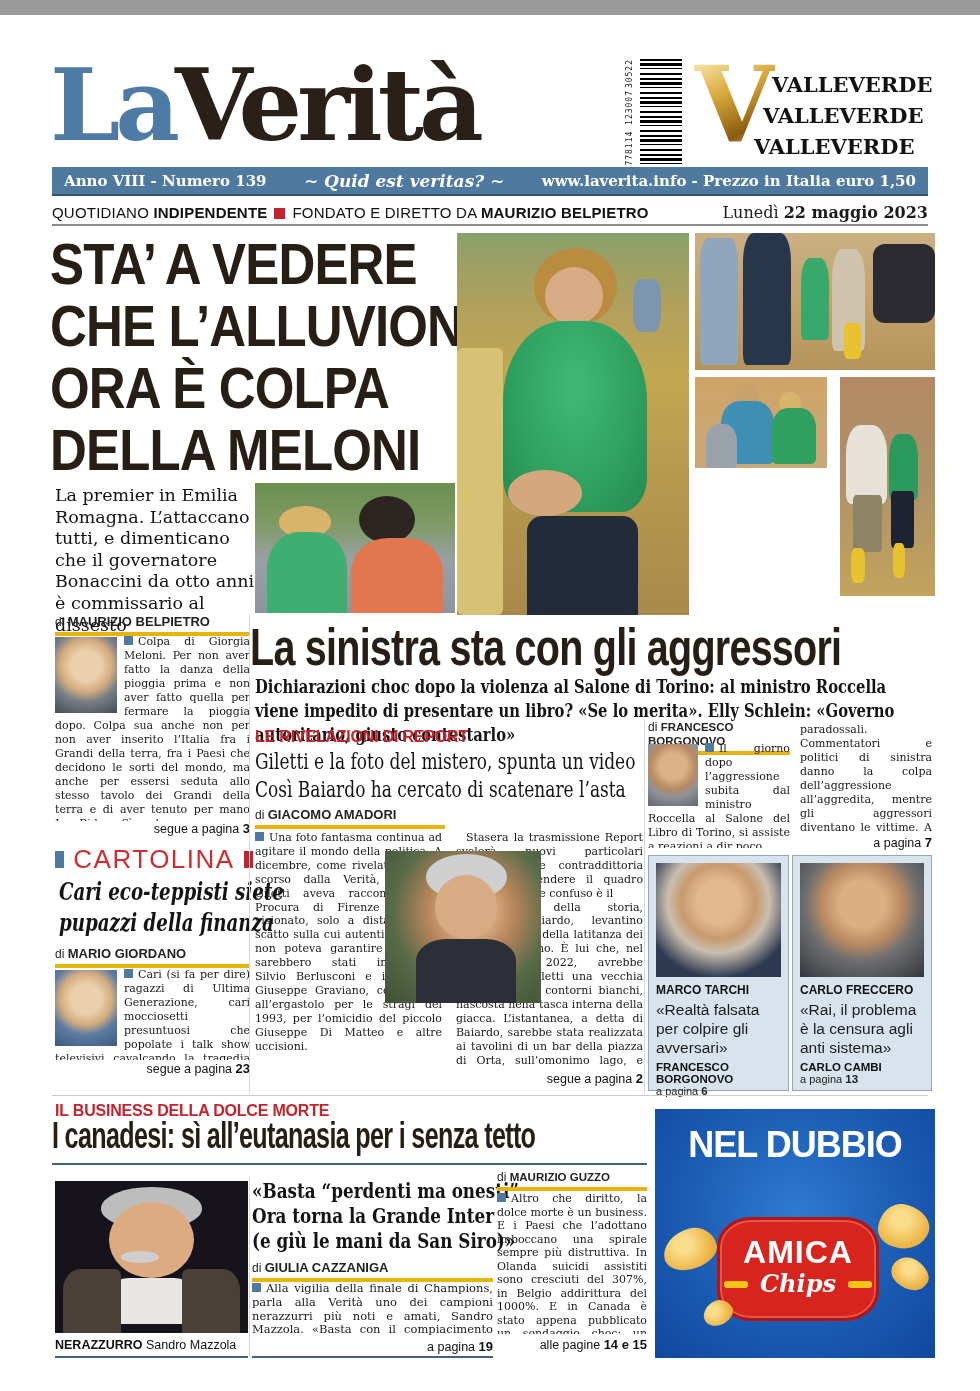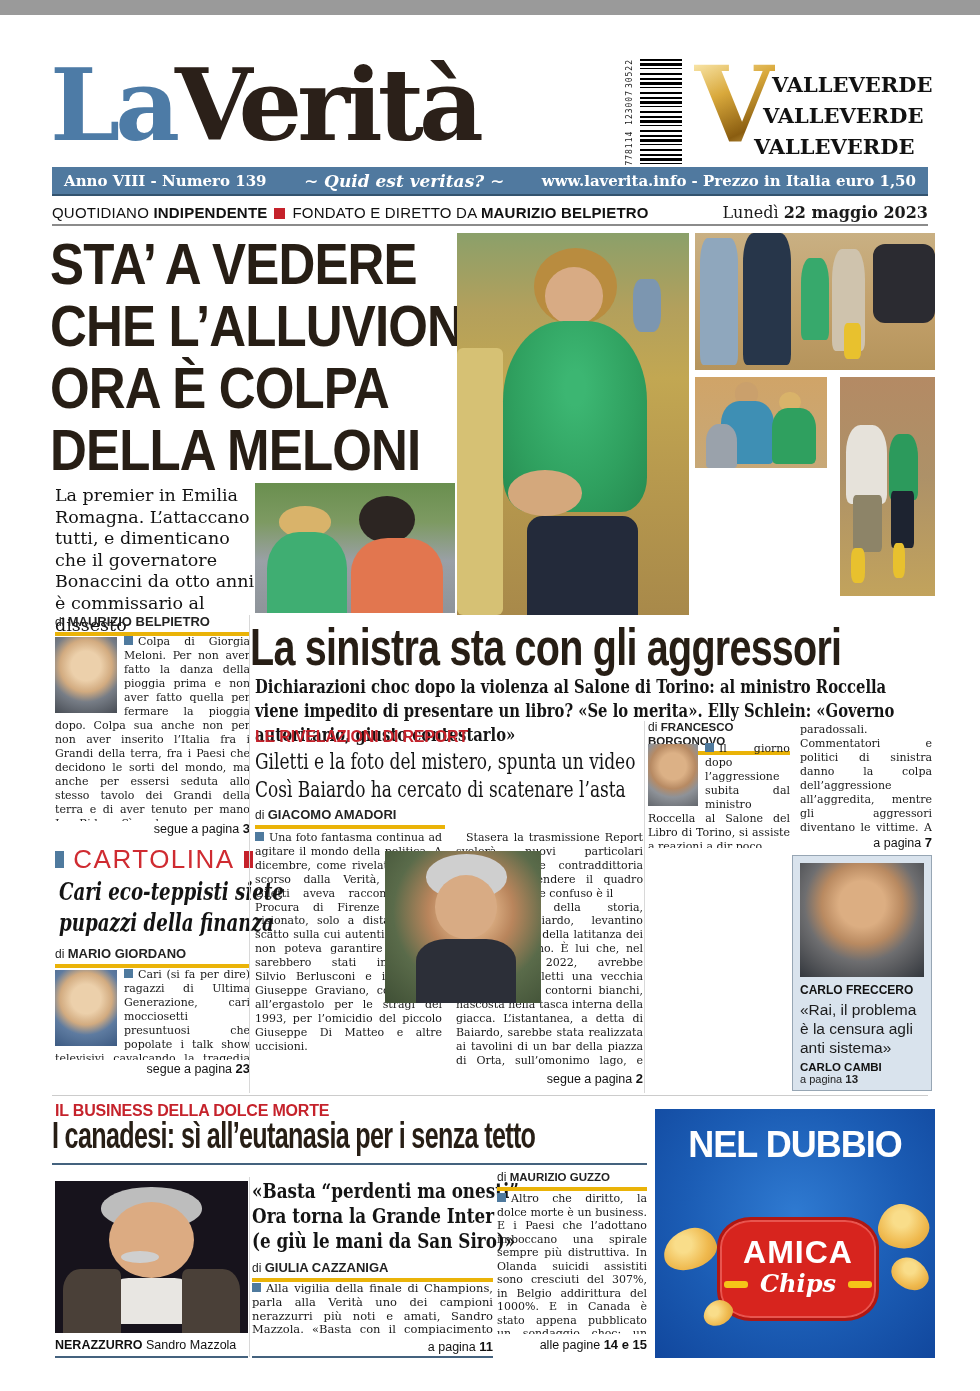--- a/index.html
+++ b/index.html
@@ -323,20 +323,29 @@
   </div>
   <div class="abs article clip" id="borgonovo-c1">
     <div class="portrait p-borgonovo"></div>
     <span class="blt"></span><span>Il giorno dopo l’aggressione subita dal ministro Roccella al Salone del Libro di Torino, si assiste a reazioni a dir poco</span>
   </div>
   <div class="abs article clip" id="borgonovo-c2">paradossali. Commentatori e politici di sinistra danno la colpa dell’aggressione all’aggredita, mentre gli aggressori diventano le vittime. A dare la linea la segretaria Pd Elly Schlein: «Governo autoritario, giusto contestarlo”.</div>
   <div class="abs cont" id="borgonovo-continue">
     <span>a pagina</span> <b>7</b>
   </div>
 
+  <div class="abs qbox" id="box-tarchi">
+    <div class="box-photo bp-tarchi"></div>
+    <div class="box-name">MARCO TARCHI</div>
+    <div class="box-quote">«Realtà falsata per colpire gli avversari»</div>
+    <div class="box-author">FRANCESCO BORGONOVO</div>
+    <div class="box-page">
+      <span>a pagina</span> <b>6</b>
+    </div>
+  </div>
   <div class="abs qbox" id="box-freccero">
     <div class="box-photo bp-freccero"></div>
     <div class="box-name">CARLO FRECCERO</div>
     <div class="box-quote">«Rai, il problema è la censura agli anti sistema»</div>
     <div class="box-author">CARLO CAMBI</div>
     <div class="box-page">
       <span>a pagina</span> <b>13</b>
     </div>
   </div>
 
@@ -368,21 +377,21 @@
     <div class="shl">Ora torna la Grande Inter</div>
     <div class="shl">(e giù le mani da San Siro)»</div>
   </div>
   <div class="abs byline" id="inter-byline">
     <span>di</span> <b>GIULIA CAZZANIGA</b>
   </div>
   <div class="abs clip" id="inter-article">
     <div class="article"><span class="blt"></span><span>Alla vigilia della finale di Champions, parla alla Verità uno dei campioni nerazzurri più noti e amati, Sandro Mazzola. «Basta con il compiacimento nell’essere “perdenti e onesti”. Ora può tornare la Grande Inter. E San Siro non si tocca».</span></div>
   </div>
   <div class="abs cont" id="inter-continue">
-    <span>a pagina</span> <b>11</b>
+    <span>a pagina</span> <b>19</b>
   </div>
   <div class="abs" id="inter-rule"></div>
 
   <div class="abs byline byline-sm" id="guzzo-byline">
     <span>di</span> <b>MAURIZIO GUZZO</b>
   </div>
   <div class="abs clip" id="guzzo-article">
     <div class="article"><span class="blt"></span><span>Altro che diritto, la dolce morte è un business. E i Paesi che l’adottano imboccano una spirale sempre più distruttiva. In Olanda suicidi assistiti sono cresciuti del 307%, in Belgio addirittura del 1000%. E in Canada è stato appena pubblicato un sondaggio choc: un cittadino su tre d’accordo con l’eutanasia per i poveri, cominciando dai senza tetto. Ecco il risultato della «difesa dei diritti»...</span></div>
   </div>
   <div class="abs cont" id="guzzo-continue">

